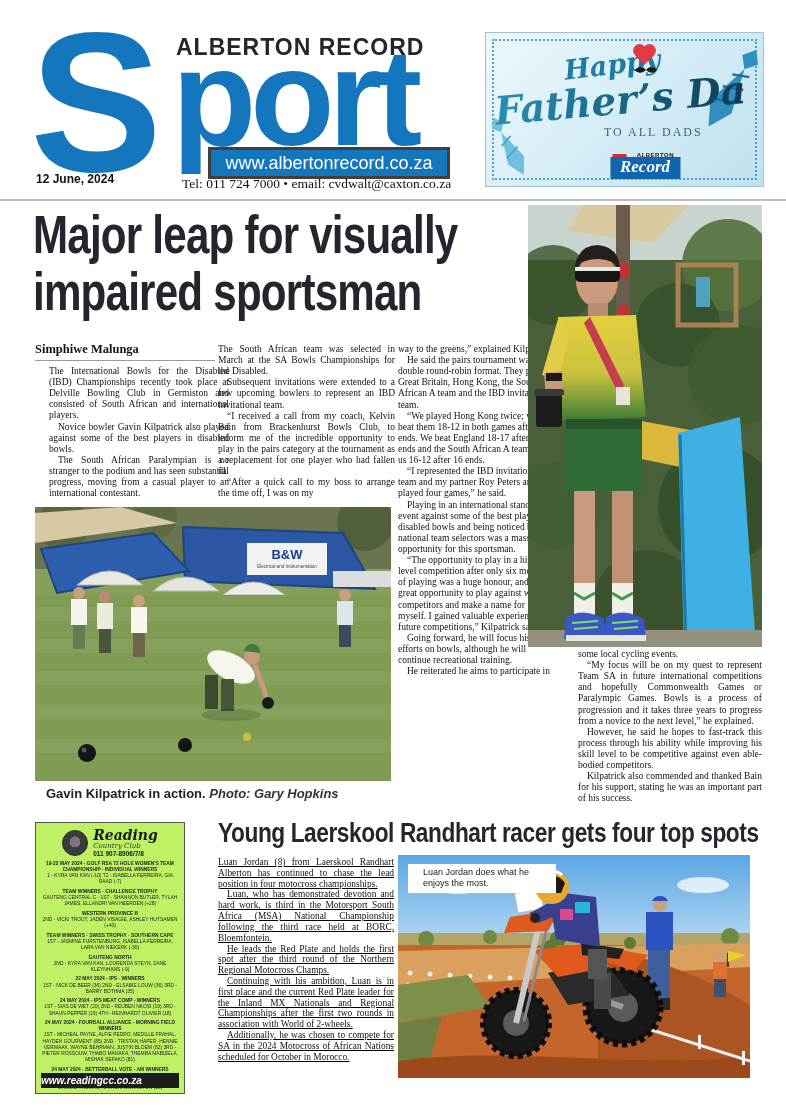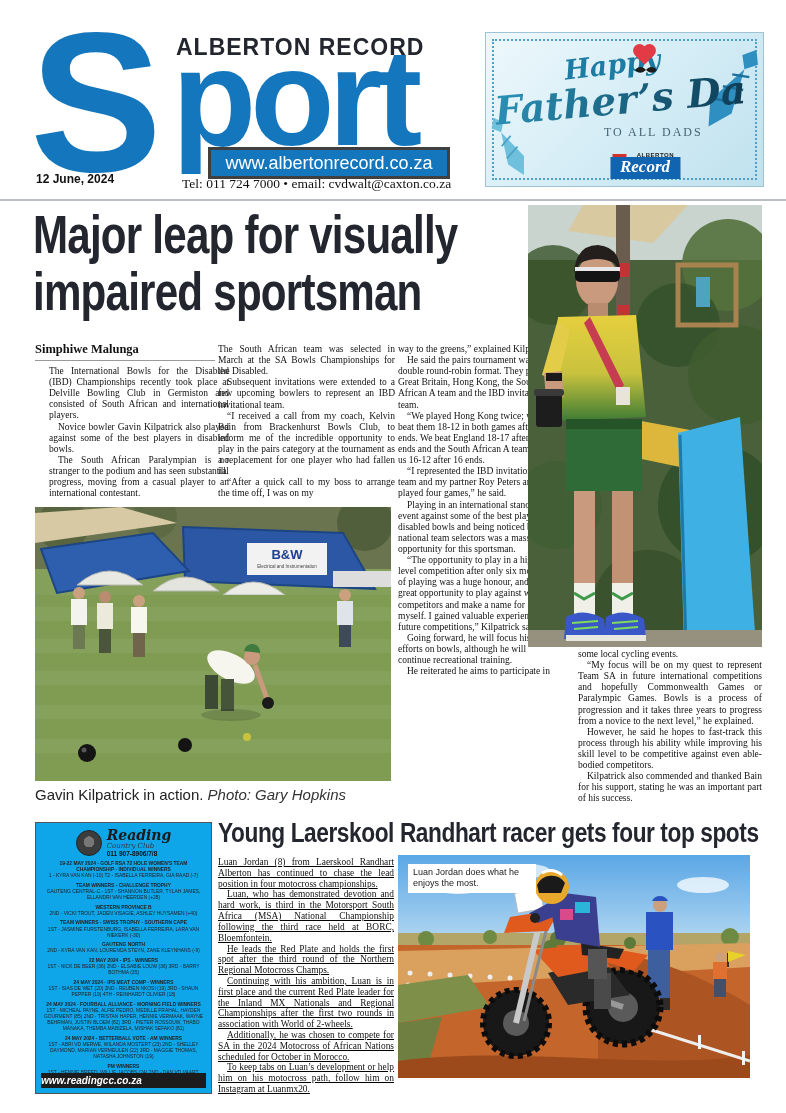--- a/index.html
+++ b/index.html
@@ -57,42 +57,42 @@
   .col{position:absolute;}
   .c1{left:49px;top:366px;width:180px;}
   .c2{left:218px;top:344px;width:177px;}
   .c3{left:398px;top:344px;width:156px;}
   .c4{left:578px;top:649px;width:184px;}
   .para{margin:0;font-size:9.5px;line-height:1.17;color:#111;text-align:justify;}
   .para + .para{text-indent:9px;}
   .c3 .para{text-align:left;}
   
   .bowls-photo{position:absolute;left:35px;top:507px;width:428px;height:274px;overflow:hidden;}
-  .photo-caption{position:absolute;left:35px;top:786px;font-family:"Liberation Sans",sans-serif;
-                 font-size:15px;color:#222;}
+  .photo-caption{position:absolute;left:46px;top:786px;font-family:"Liberation Sans",sans-serif;
+                 font-size:13px;color:#222;font-weight:bold;}
   .photo-caption .credit{font-style:italic;color:#333;}
   .kil-photo{position:absolute;left:528px;top:205px;width:234px;height:442px;overflow:hidden;}
   .quote-box{position:absolute;left:392px;top:724px;width:178px;height:88px;background:#1584c8;
              color:#fff;font-family:"Liberation Sans",sans-serif;font-size:13px;line-height:1.32;
              display:flex;align-items:center;justify-content:center;text-align:center;padding:4px 10px;
              box-sizing:border-box;}
   .quote-tail{position:absolute;right:8px;top:-13px;width:0;height:0;
               border-bottom:14px solid #1584c8;border-left:13px solid transparent;}
   
   .headline2{position:absolute;left:218px;top:818px;color:#23262e;font-family:"Liberation Sans",sans-serif;
              font-weight:bold;font-size:27px;letter-spacing:-0.5px;}
   .headline2 .cond{transform:scaleX(0.84);}
   .a2col{left:218px;top:857px;width:176px;position:absolute;text-decoration:underline;}
   .a2col .para{font-size:9.4px;line-height:1.15;}
   .moto-photo{position:absolute;left:398px;top:855px;width:352px;height:223px;overflow:hidden;}
-  .moto-caption{position:absolute;left:10px;top:9px;width:118px;background:#fff;padding:3px 5px;
+  .moto-caption{position:absolute;left:10px;top:9px;width:118px;background:#fff;padding:3px 15px;
                 font-family:"Liberation Sans",sans-serif;font-size:9px;line-height:1.25;color:#222;}
   
-  .read-ad{position:absolute;left:35px;top:822px;width:177px;height:272px;border:1px solid #555;
-           box-sizing:border-box;padding:5px 6px 0 6px;background:#0ea5e9;overflow:hidden;}
+  .read-ad{position:absolute;left:35px;top:822px;width:150px;height:272px;border:1px solid #555;
+           box-sizing:border-box;padding:5px 6px 0 6px;background:#bef264;overflow:hidden;}
   .read-head{display:flex;align-items:center;justify-content:center;gap:5px;margin-bottom:3px;}
   .crest{width:24px;height:24px;border-radius:50%;background:radial-gradient(circle at 50% 45%,#777 0 30%,#3c3c3c 31% 100%);
          border:1px solid #222;flex:0 0 auto;}
   .club-name{font-family:"DejaVu Serif",serif;font-style:italic;font-weight:bold;font-size:14px;color:#1a1a1a;line-height:1;}
   .club-sub{font-family:"DejaVu Serif",serif;font-style:italic;font-size:7px;color:#333;line-height:1.2;}
   .club-phone{font-family:"Liberation Sans",sans-serif;font-weight:bold;font-size:6.5px;color:#111;}
   .ad-line{font-family:"Liberation Sans",sans-serif;font-size:4.9px;line-height:1.25;text-align:center;color:#222;}
   .ad-line.b{font-weight:bold;margin-top:3.5px;}
   .ad-webbar{position:absolute;left:5px;right:5px;bottom:5px;background:#1c1c1c;color:#fff;
              font-family:"Liberation Sans",sans-serif;font-weight:bold;font-size:10px;
@@ -300,21 +300,20 @@
   <div class="headline2">
     <span class="cond">Young Laerskool Randhart racer gets four top spots</span>
   </div>
 
   <div class="a2col">
       <p class="para">Luan Jordan (8) from Laerskool Randhart Alberton has continued to chase the lead position in four motocross championships.</p>
       <p class="para">Luan, who has demonstrated devotion and hard work, is third in the Motorsport South Africa (MSA) National Championship following the third race held at BORC, Bloemfontein.</p>
       <p class="para">He leads the Red Plate and holds the first spot after the third round of the Northern Regional Motocross Champs.</p>
       <p class="para">Continuing with his ambition, Luan is in first place and the current Red Plate leader for the Inland MX Nationals and Regional Championships after the first two rounds in association with World of 2-wheels.</p>
       <p class="para">Additionally, he was chosen to compete for SA in the 2024 Motocross of African Nations scheduled for October in Morocco.</p>
-      <p class="para">To keep tabs on Luan’s development or help him on his motocross path, follow him on Instagram at Luanmx20.</p>
     </div>
 
   <div class="moto-photo">
     <svg width="352" height="223" viewBox="0 0 352 223" preserveAspectRatio="none">
       <defs>
         <linearGradient id="skyG" x1="0" y1="0" x2="0" y2="1">
           <stop offset="0" stop-color="#5aa7e6"></stop>
             <stop offset="1" stop-color="#bcdcf2"></stop>
         </linearGradient>
       </defs>

